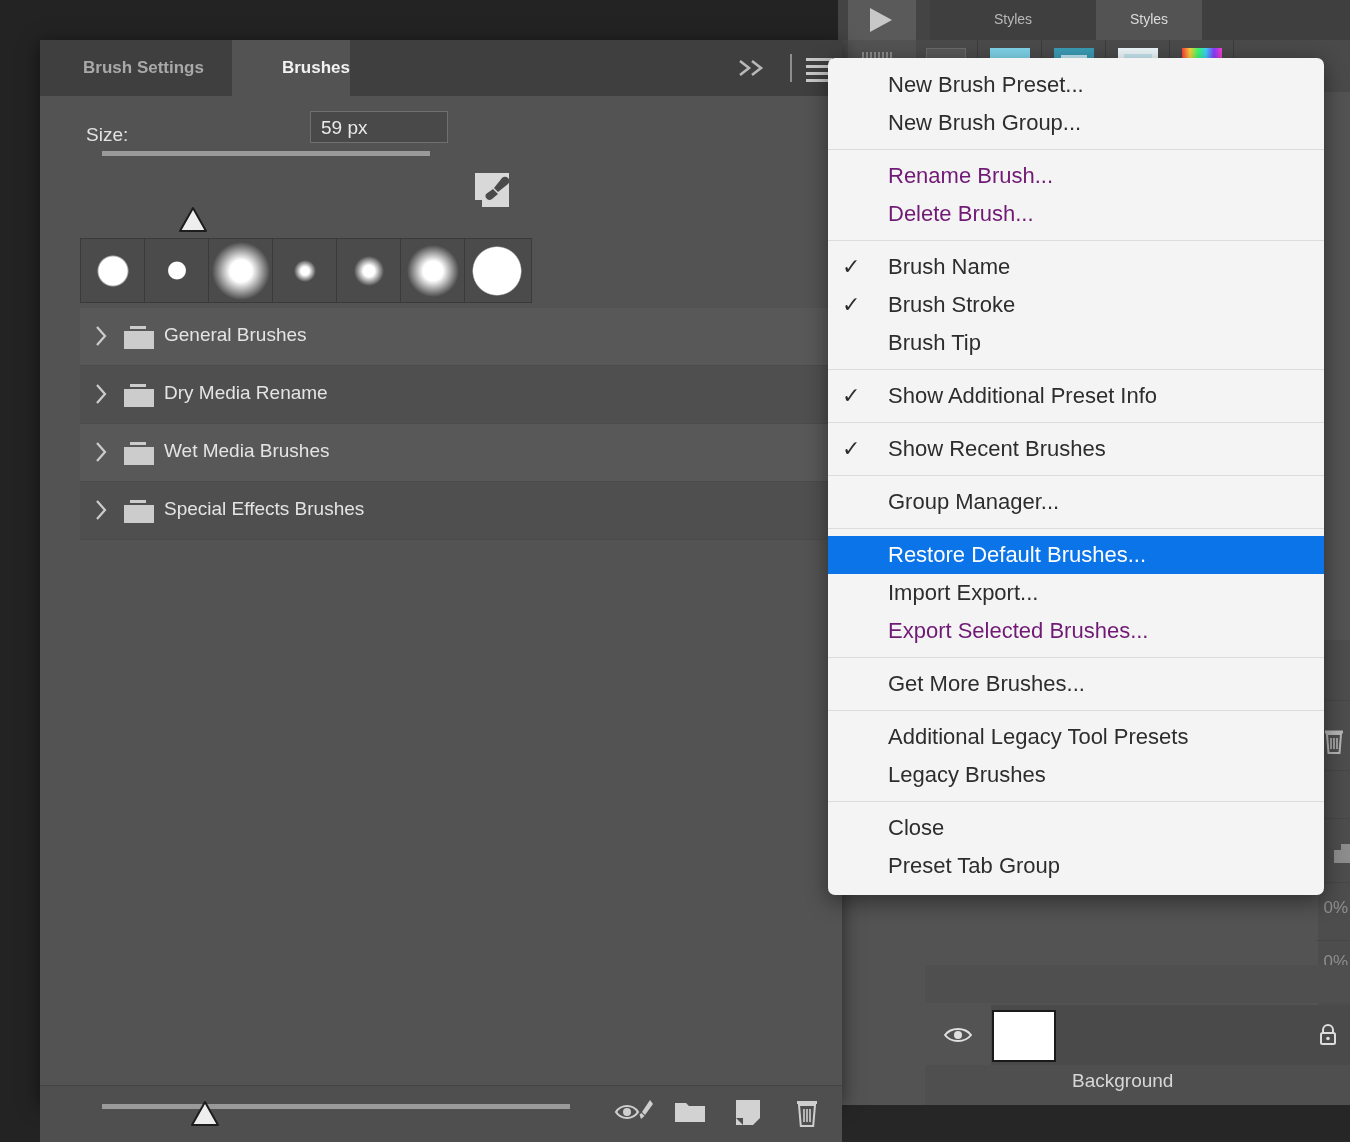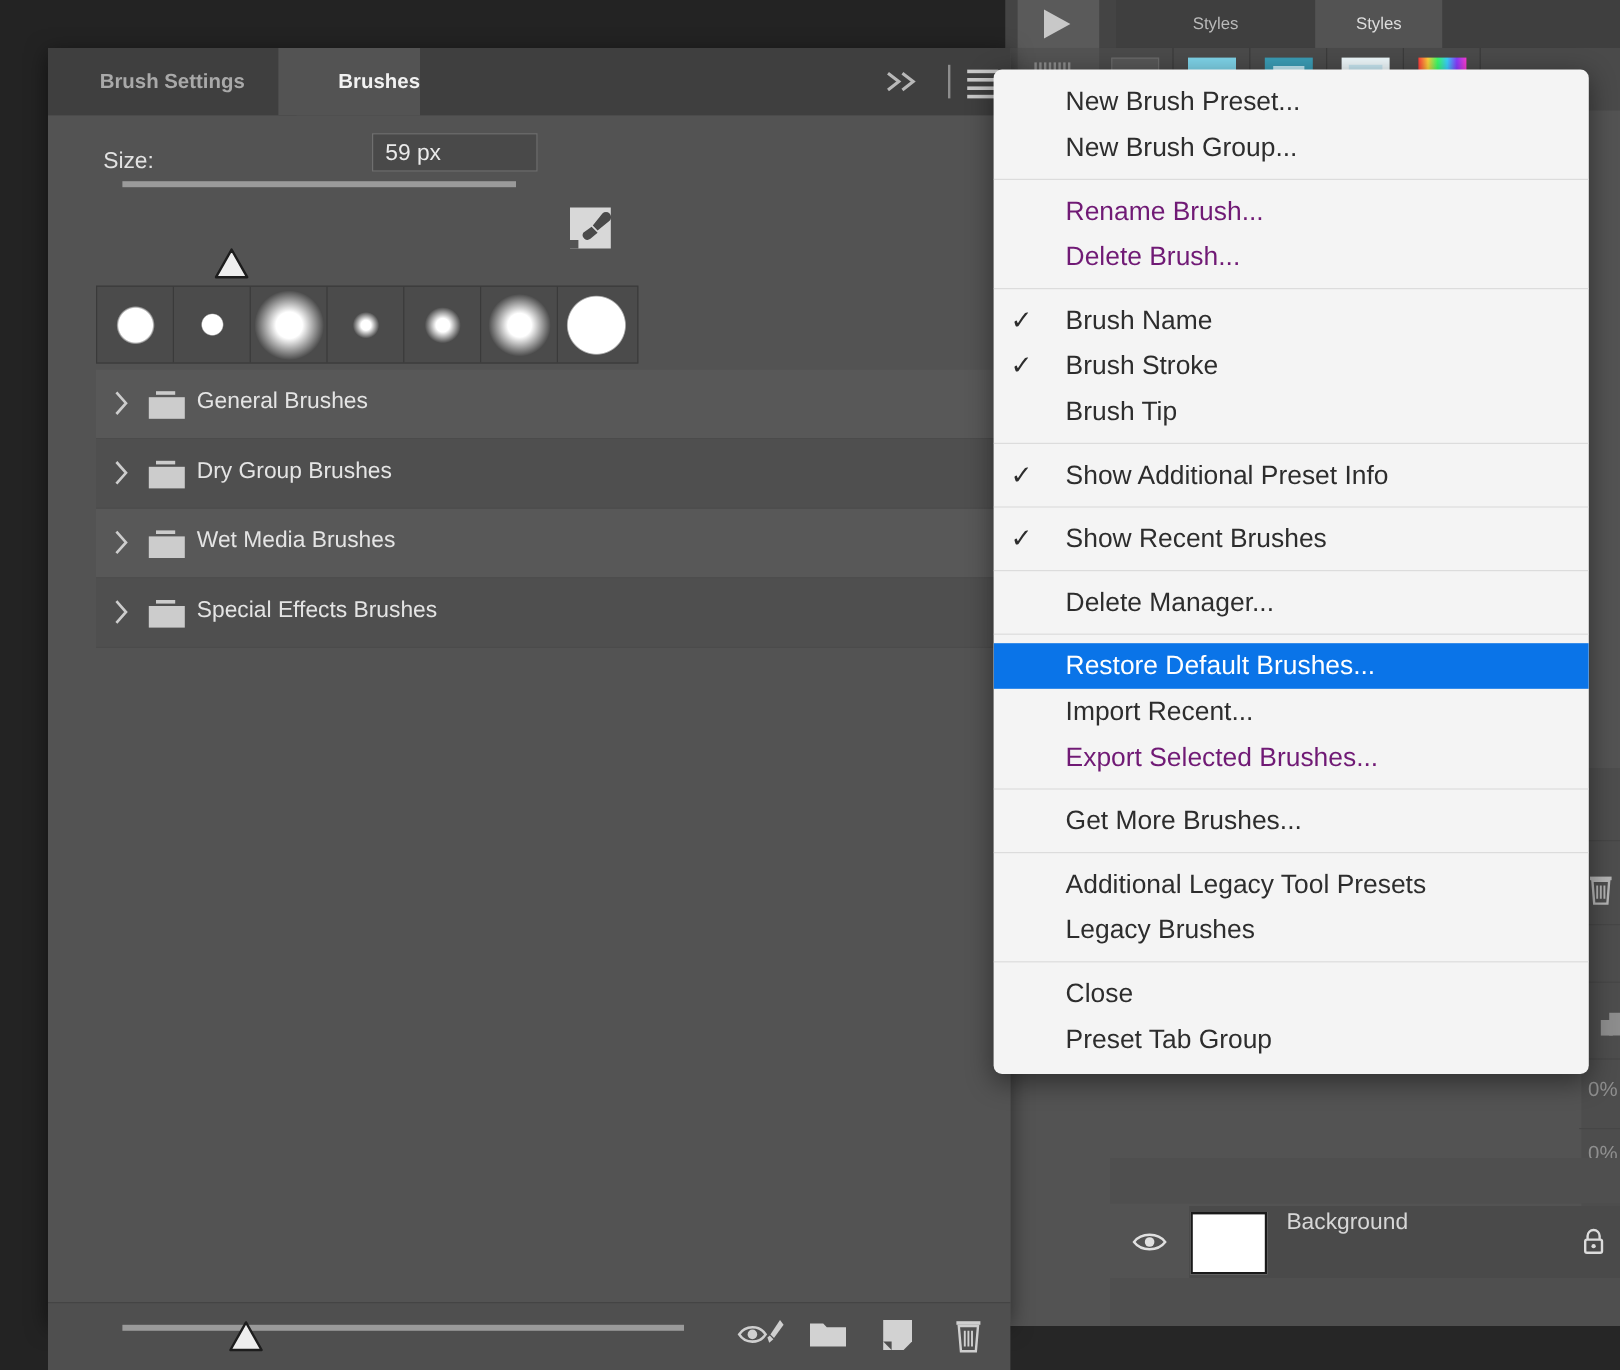--- a/index.html
+++ b/index.html
@@ -31,21 +31,21 @@
   
   .lp-trash{position:absolute;left:1318px;top:725px;width:32px;height:32px;}
   .lp-dup{position:absolute;left:1330px;top:840px;width:30px;height:30px;}
   .lp-divline{position:absolute;left:1316px;right:0;height:1px;background:#464646;}
   .lp-pct{position:absolute;right:2px;font-size:17px;color:#8f8f8f;letter-spacing:0px;}
 
   .layer-row{position:absolute;left:925px;top:1005px;width:425px;height:60px;background:#4a4a4a;}
   .layer-eyecell{position:absolute;left:0;top:0;width:66px;height:60px;background:#535353;}
   .layer-eye{position:absolute;left:18px;top:20px;width:30px;height:20px;}
   .layer-thumb{position:absolute;left:992px;top:1010px;width:64px;height:52px;background:#ffffff;border:2px solid #1a1a1a;box-sizing:border-box;}
-  .layer-name{position:absolute;left:1072px;top:1008px;font-size:19px;color:#d7d7d7;}
+  .layer-name{position:absolute;left:1072px;top:1070px;font-size:19px;color:#d7d7d7;}
   .layer-lock{position:absolute;left:1315px;top:1022px;width:26px;height:26px;}
   .layers-bg-above{position:absolute;left:925px;top:965px;width:425px;height:38px;background:#4f4f4f;}
   .layers-bg-below{position:absolute;left:925px;top:1065px;width:425px;height:77px;background:#4f4f4f;}
 
   .tool-strip{position:absolute;left:1318px;top:640px;width:32px;height:505px;background:#4d4d4d;}
 
   
   .canvas-dark{position:absolute;left:258px;top:1105px;width:1092px;height:37px;background:#262626;}
 
   
@@ -312,21 +312,21 @@
             <svg width="14" height="24" viewBox="0 0 14 24">
               <polyline points="3,3 11,12 3,21" fill="none" stroke="#cdcdcd" stroke-width="2.2"></polyline>
             </svg>
           </div>
           <div class="fi-folder">
             <svg width="36" height="26" viewBox="0 0 36 26">
               <rect x="8" y="1" width="16" height="3" fill="#cccccc"></rect>
               <rect x="2" y="6" width="30" height="18" fill="#cccccc"></rect>
             </svg>
           </div>
-          <div class="fi-label">Dry Group Brushes</div>
+          <div class="fi-label">Dry Media Rename</div>
         </div>
         <div class="folder-item alt">
           <div class="fi-arrow">
             <svg width="14" height="24" viewBox="0 0 14 24">
               <polyline points="3,3 11,12 3,21" fill="none" stroke="#cdcdcd" stroke-width="2.2"></polyline>
             </svg>
           </div>
           <div class="fi-folder">
             <svg width="36" height="26" viewBox="0 0 36 26">
               <rect x="8" y="1" width="16" height="3" fill="#cccccc"></rect>
@@ -403,24 +403,24 @@
       <div class="mi disabled"><span>Delete Brush...</span></div>
       <div class="msep"></div>
       <div class="mi"><span class="chk">✓</span><span>Brush Name</span></div>
       <div class="mi"><span class="chk">✓</span><span>Brush Stroke</span></div>
       <div class="mi"><span>Brush Tip</span></div>
       <div class="msep"></div>
       <div class="mi"><span class="chk">✓</span><span>Show Additional Preset Info</span></div>
       <div class="msep"></div>
       <div class="mi"><span class="chk">✓</span><span>Show Recent Brushes</span></div>
       <div class="msep"></div>
-      <div class="mi"><span>Delete Manager...</span></div>
+      <div class="mi"><span>Group Manager...</span></div>
       <div class="msep"></div>
       <div class="mi selected"><span>Restore Default Brushes...</span></div>
-      <div class="mi"><span>Import Recent...</span></div>
+      <div class="mi"><span>Import Export...</span></div>
       <div class="mi disabled"><span>Export Selected Brushes...</span></div>
       <div class="msep"></div>
       <div class="mi"><span>Get More Brushes...</span></div>
       <div class="msep"></div>
       <div class="mi"><span>Additional Legacy Tool Presets</span></div>
       <div class="mi"><span>Legacy Brushes</span></div>
       <div class="msep"></div>
       <div class="mi"><span>Close</span></div>
       <div class="mi"><span>Preset Tab Group</span></div>
     </div>

